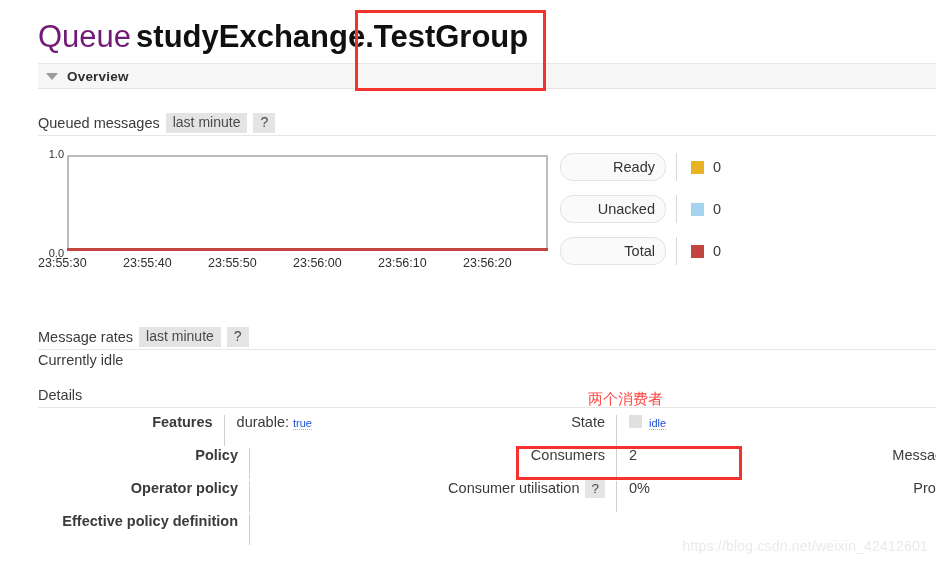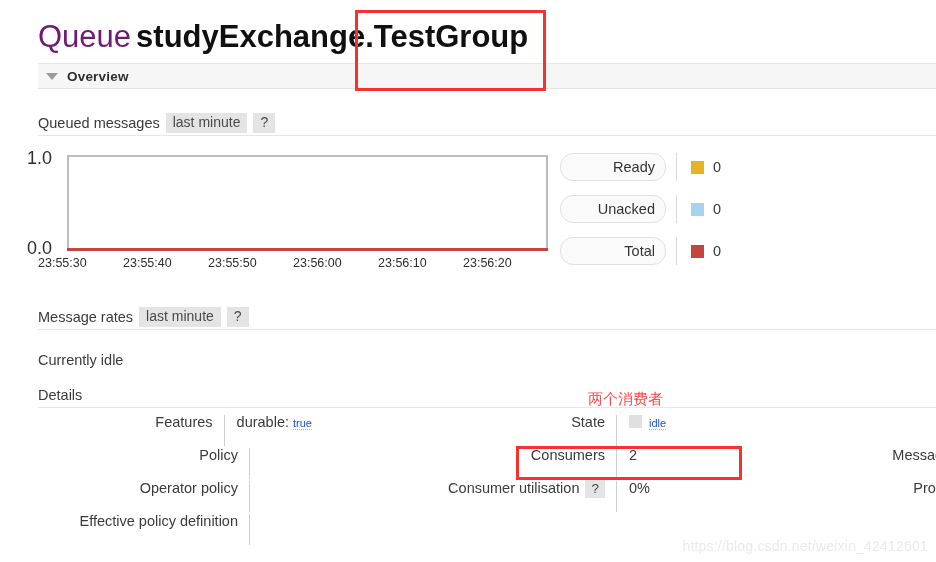--- a/index.html
+++ b/index.html
@@ -97,21 +97,21 @@
     padding: 2px 7px 3px 7px;
     margin-left: 8px;
     line-height: 15px;
   }
   .chip.q {
     padding: 2px 7px 3px 7px;
     margin-left: 6px;
   }
 
   #sec-queued { top: 110px; }
-  #sec-rates  { top: 304px; }
+  #sec-rates  { top: 324px; }
   #sec-details{ top: 382px; }
 
   .plain-row {
     position: absolute;
     left: 38px;
     font-size: 14.5px;
     color: #3b3b3b;
     text-align: right;
   }
   #row-idle { top: 352px; }
@@ -124,22 +124,22 @@
   }
   .chart-ylabels {
     position: absolute;
     left: 0px;
     top: 0px;
     width: 26px;
     height: 105px;
   }
   .chart-ylabels span {
     position: absolute;
-    right: 12px;
-    font-size: 18px;
+    right: 0;
+    font-size: 11px;
     color: #2f2f2f;
     font-family: "Liberation Sans", sans-serif;
   }
   .chart-ylabels .ytop { top: 0px; }
   .chart-ylabels .ybot { bottom: -6px; }
 
   .plot {
     position: absolute;
     left: 29px;
     top: 7px;
@@ -239,21 +239,21 @@
     height: 33px;
   }
   .dlabel {
     text-align: right;
     font-size: 14.5px;
     color: #3b3b3b;
     white-space: nowrap;
     padding-right: 11px;
     box-sizing: border-box;
   }
-  .dcol.left .dlabel   { width: 211px; }
+  .dcol.left .dlabel   { width: 211px; font-weight: bold; }
   .dcol.mid  .dlabel   { width: 186px; }
   .dcol.right .dlabel  { width: 250px; padding-right: 0; }
 
   .dsep {
     width: 1px;
     align-self: stretch;
     background: #cfcfcf;
     margin: 1px 0 1px 0;
     flex: none;
   }

